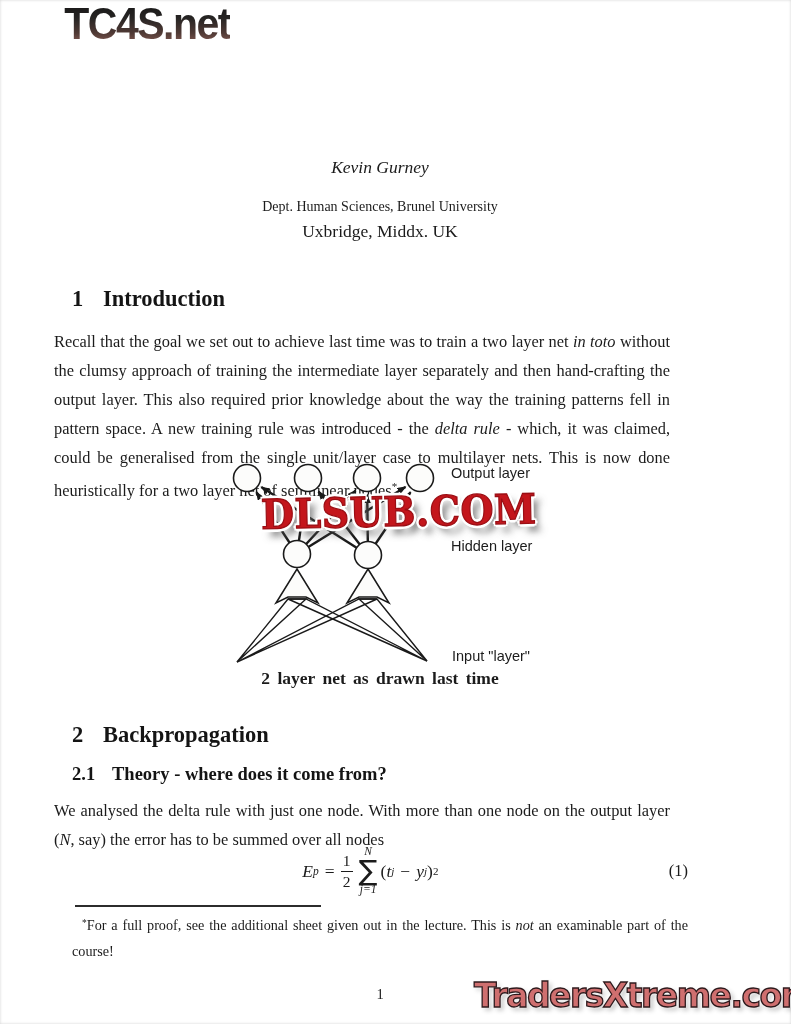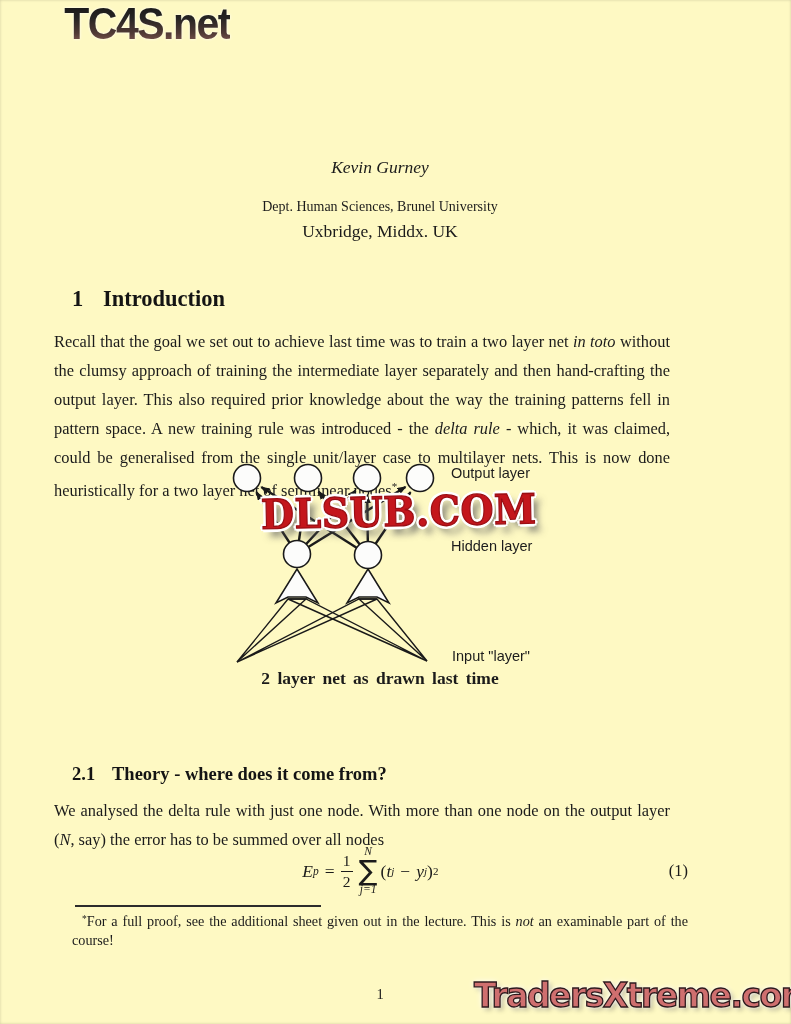--- a/index.html
+++ b/index.html
@@ -1,18 +1,18 @@
 <!DOCTYPE html>
 <html><head>
 <meta charset="utf-8">
 <style>
   html,body{margin:0;padding:0;background:#e9e9e9;}
   .page{
     position:relative;width:791px;height:1024px;margin:0 auto;
-    background:#fef9c3;color:#1b1b1b;overflow:hidden;
+    background:#ffffff;color:#1b1b1b;overflow:hidden;
     font-family:"Liberation Serif",serif;
     box-shadow:inset 0 0 3px rgba(0,0,0,.18);
   }
   .abs{position:absolute;}
   .center{text-align:center;}
   .just{text-align:justify;}
   em{font-style:italic;}
 
   
   .tc4s{top:0;left:556;width:230px;text-align:right;}
@@ -80,21 +80,21 @@
   .frac{display:inline-flex;flex-direction:column;align-items:center;
         font-size:15.5px;line-height:1.1;margin-right:6px;}
   .fbar{display:block;width:12px;height:0;border-top:1.4px solid #1b1b1b;margin:1px 0;}
   .sum{display:inline-flex;flex-direction:column;align-items:center;line-height:1;margin-right:3px;}
   .sum .slim{font-size:11.5px;font-style:italic;}
   .sum .sigma{font-size:28px;line-height:.95;font-family:"DejaVu Sans",sans-serif;}
   .eqnum{font-size:16.5px;}
 
   
   .footrule{top:905px;left:75px;width:246px;border-top:2px solid #2c2c2c;height:0;}
-  .footnote{top:910px;left:72px;width:616px;font-size:14.2px;line-height:19px;text-indent:10px;}
+  .footnote{top:910px;left:72px;width:616px;font-size:14.2px;line-height:26px;text-indent:10px;}
   .footnote sup{font-size:9.5px;vertical-align:4px;}
   .pagenum{top:986px;left:72px;width:616px;font-size:14.5px;}
 </style>
 </head>
 <body>
 
 <div class="page">
 
   <div class="abs tc4s">
     <span class="tc4s-text">TC4S.net</span>
@@ -156,20 +156,23 @@
     <div class="figlabel" style="left:451px;top:2px">Output layer</div>
     <div class="figlabel" style="left:451px;top:75px">Hidden layer</div>
     <div class="figlabel" style="left:452px;top:185px">Input "layer"</div>
 
     <div class="abs dlsub">
       <span class="dlsub-text">DLSUB.COM</span>
     </div>
   </div>
   <div class="abs caption center">2 layer net as drawn last time</div>
 
+  <div class="abs sec" style="top:722px">
+    <span class="secnum">2</span><span>Backpropagation</span>
+  </div>
   <div class="abs subsec" style="top:764px">
     <span class="secnum">2.1</span><span>Theory - where does it come from?</span>
   </div>
   <div class="abs body-par just" style="top:796px">
     <span>We analysed the delta rule with just one node. With more than one node on the output layer (</span><em>N</em><span>, say) the error has to be summed over all nodes</span>
   </div>
 
   <div class="abs eqrow">
     <div class="eq">
       <span class="it">E</span>

